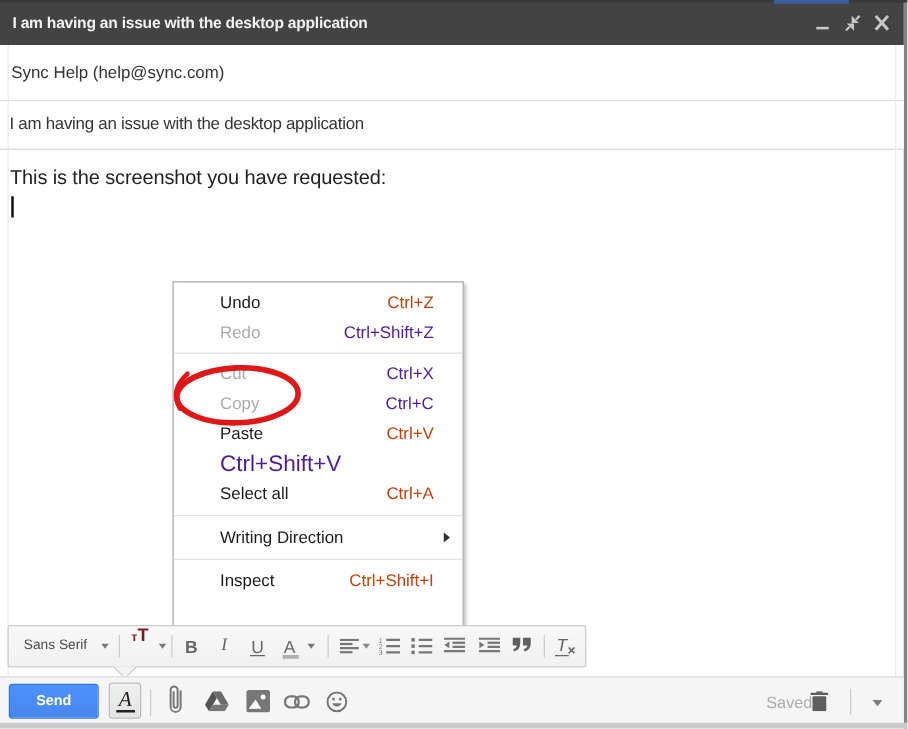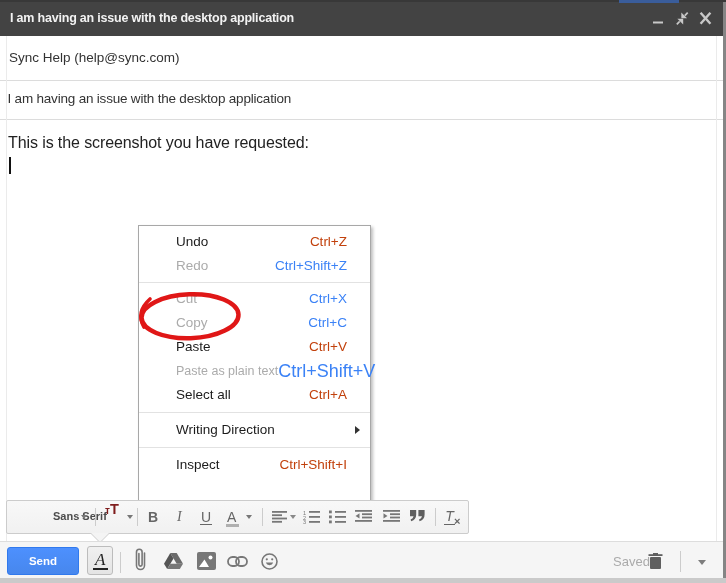--- a/index.html
+++ b/index.html
@@ -26,21 +26,21 @@
 #bodytext{left:8px;top:134px;font-size:16px;color:#222;letter-spacing:-0.1px;}
 #caret{left:9px;top:157px;width:1.5px;height:17px;background:#111;}
 
 #menu{left:138px;top:197px;width:233px;height:280px;background:#fff;
   border:1px solid #a8a8a8;box-shadow:2px 2px 3px rgba(0,0,0,0.25);
   box-sizing:border-box;padding-top:4px;font-size:13.5px;margin-top:28px;}
 .mi{height:24px;line-height:24px;padding-left:37px;padding-right:23px;white-space:nowrap;
   display:flex;justify-content:space-between;color:#1b1b1b;}
 .mi .acc{color:#c2410c;}
 .mi.dis{color:#ababab;}
-.mi.dis .acc{color:#3b82f6;}
+.mi.dis .acc{color:#4c1d95;}
 .msep{height:1px;background:#e2e2e2;margin:4px 0;}
 .msep2{height:1px;background:#e2e2e2;margin:5px 0;}
 .arrow{position:absolute;right:10px;width:0;height:0;margin-top:8px;
   border-left:5px solid #333;border-top:4px solid transparent;border-bottom:4px solid transparent;}
 
 #toolbar{left:6px;top:500px;width:463px;height:34px;box-sizing:border-box;
   background:linear-gradient(#f8f8f8,#f1f1f1);border:1px solid #cccccc;border-radius:2px;}
 #tail{left:90px;top:533px;}
 
 #botbar{left:0;top:541px;width:723px;height:37px;background:#f5f5f5;border-top:1px solid #ddd;box-sizing:border-box;}
@@ -106,21 +106,20 @@
     </div>
   <div class="mi dis">
       <span>Copy</span>
       <span class="acc">Ctrl+C</span>
     </div>
   <div class="mi">
       <span>Paste</span>
       <span class="acc">Ctrl+V</span>
     </div>
   <div class="mi dis">
-      <span style="font-size:12.5px">Paste as plain text</span>
       <span class="acc" style="font-size:18px">Ctrl+Shift+V</span>
     </div>
   <div class="mi">
       <span>Select all</span>
       <span class="acc">Ctrl+A</span>
     </div>
   <div class="msep2"></div>
   <div class="mi">
       <span>Writing Direction</span>
       <span class="arrow"></span>
@@ -134,21 +133,21 @@
 
 <svg class="abs" style="left:130px;top:285px" width="120" height="62" viewBox="0 0 120 62">
   <ellipse cx="60" cy="31.25" rx="48.5" ry="22" fill="none" stroke="#e01717" stroke-width="4.5" transform="rotate(-2 60 31)"></ellipse>
   <path d="M20 14 Q5.5 27 14 42" fill="none" stroke="#e01717" stroke-width="3.6" stroke-linecap="round"></path>
 </svg>
 
 <div class="abs" id="toolbar"></div>
 <svg class="abs" id="tail" width="20" height="11" viewBox="0 0 20 11">
   <path d="M0.5 0 L10 9.5 L19.5 0" fill="#f4f4f4" stroke="#cccccc" stroke-width="1"></path>
 </svg>
-<div class="abs" style="left:19px;top:510px;font-size:11px;font-weight:bold;color:#4c4c4c;margin-left:34px;">Sans Serif</div>
+<div class="abs" style="left:19px;top:510px;font-size:11px;font-weight:normal;color:#4c4c4c;">Sans Serif</div>
 <div class="abs" style="left:81px;top:515px;width:0;height:0;border-top:4.5px solid #777;border-left:3.5px solid transparent;border-right:3.5px solid transparent;"></div>
 <div class="abs vsep" style="left:95px;top:508px;height:18px;"></div>
 
 <div class="abs" style="left:105px;top:500px;color:#7f1d1d;font-weight:bold;">
   <span style="font-size:10px;">т</span><span style="font-size:14.5px;">T</span>
 </div>
 <div class="abs" style="left:127px;top:515px;width:0;height:0;border-top:4.5px solid #777;border-left:3.5px solid transparent;border-right:3.5px solid transparent;"></div>
 <div class="abs vsep" style="left:137px;top:508px;height:18px;"></div>
 <div class="abs" style="left:148px;top:509px;font-size:14px;font-weight:bold;color:#666;">B</div>
 <div class="abs" style="left:177px;top:509px;font-size:14px;font-style:italic;color:#666;font-family:'Liberation Serif',serif;">I</div>

